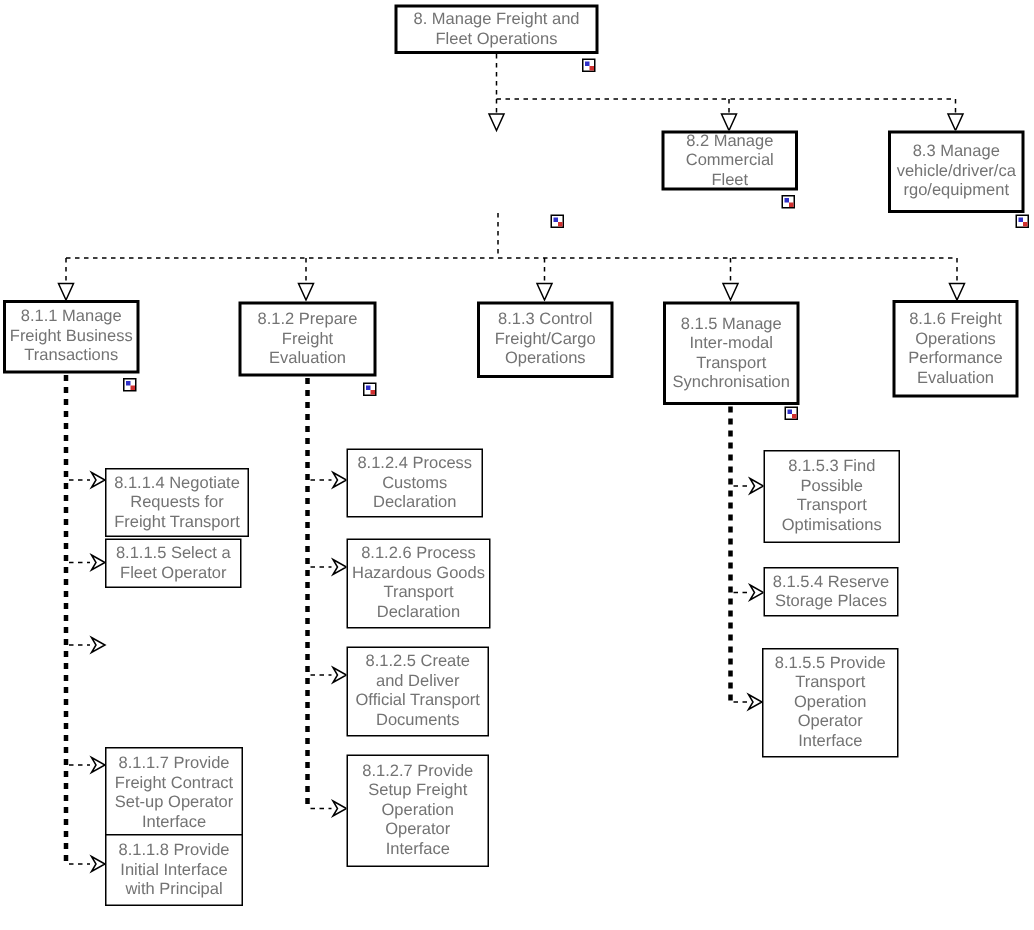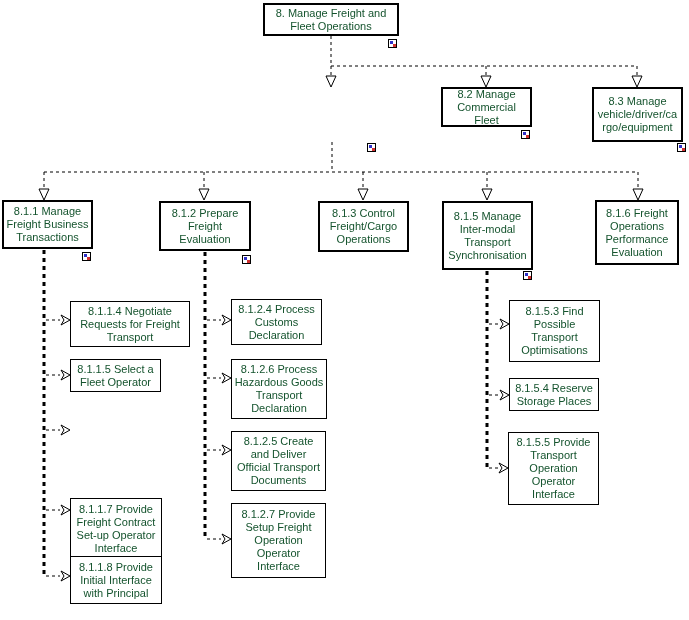--- a/index.html
+++ b/index.html
@@ -1,18 +1,18 @@
 <!DOCTYPE html>
 <html><head>
 <meta charset="utf-8">
 <style>
   html,body { margin:0; padding:0; background:#ffffff; }
   .canvas {
     position:relative; width:689px; height:620px; background:#ffffff;
-    font-family:"Liberation Sans", sans-serif; color:#14532d;
+    font-family:"Liberation Sans", sans-serif; color:#737373;
   }
   svg.wires { position:absolute; left:0; top:0; pointer-events:none; }
   .node {
     position:absolute; box-sizing:border-box; background:#fff;
     border:1px solid #000; display:flex; align-items:center; justify-content:center;
     text-align:center; font-size:11px; line-height:13px; padding:1px 2px;
     overflow-wrap:anywhere; z-index:2;
   }
   .node.b2 { border-width:2px; }
   .subicon {
@@ -148,21 +148,21 @@
   </div>
   <div class="subicon" style="left:523px;top:271px">
       <span class="sq-b"></span>
       <span class="sq-r"></span>
     </div>
 
   <div class="node b2" style="left:595px;top:200px;width:84px;height:65px">
     <span>8.1.6 Freight Operations Performance Evaluation</span>
   </div>
 
-  <div class="node" style="left:70px;top:301px;width:120px;height:46px">
+  <div class="node" style="left:70px;top:312px;width:96px;height:46px">
     <span>8.1.1.4 Negotiate Requests for Freight Transport</span>
   </div>
   <div class="node" style="left:70px;top:359px;width:91px;height:33px">
     <span>8.1.1.5 Select a Fleet Operator</span>
   </div>
   <div class="node" style="left:70px;top:498px;width:92px;height:62px">
     <span>8.1.1.7 Provide Freight Contract Set-up Operator Interface</span>
   </div>
   <div class="node" style="left:70px;top:556px;width:92px;height:48px">
     <span>8.1.1.8 Provide Initial Interface with Principal</span>

